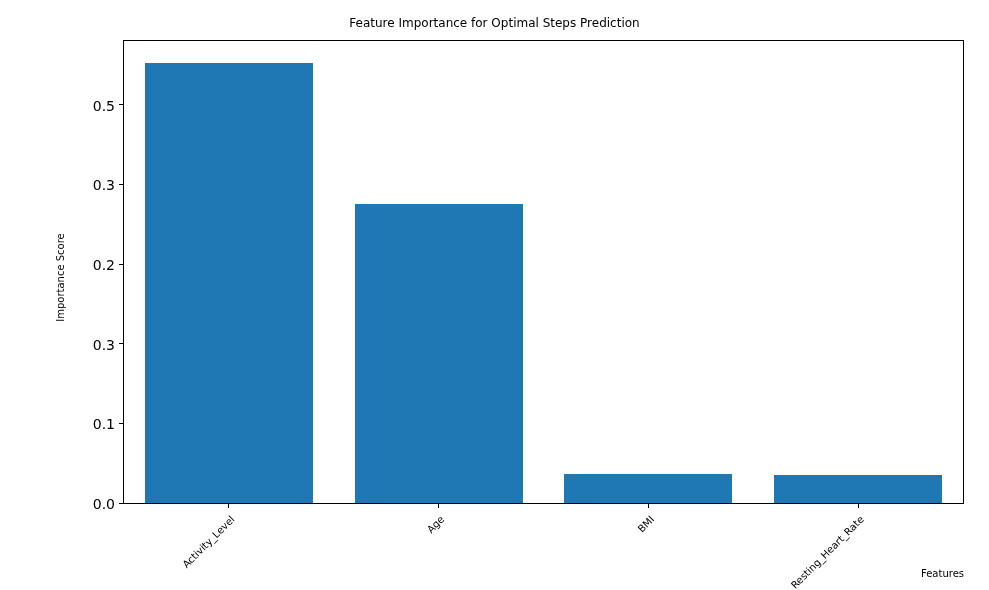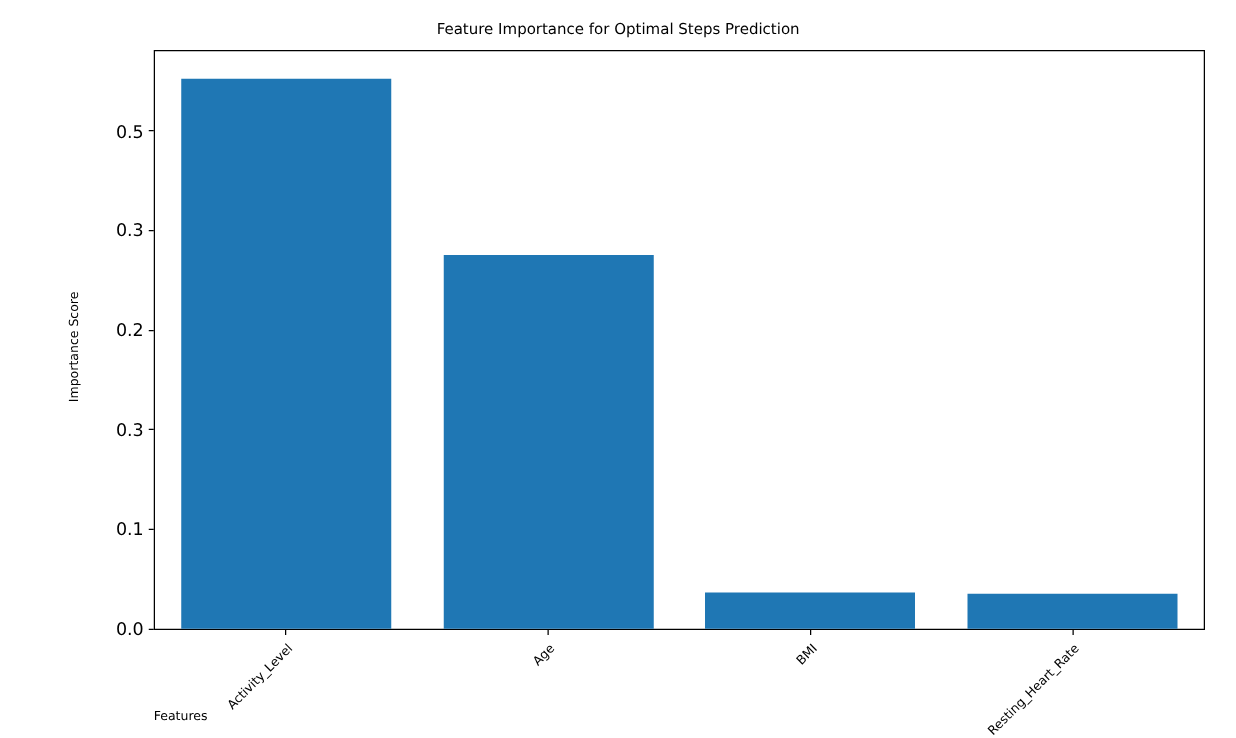--- a/index.html
+++ b/index.html
@@ -120,21 +120,21 @@
     top: 50%;
     transform-origin: left center;
     transform: rotate(-90deg) translate(-50%, -100%);
     font-size: 10px;
     white-space: nowrap;
   }
   .x-label {
     position: absolute;
     left: 123px;
     width: 841px;
-    text-align: left;
+    text-align: right;
     font-size: 10px;
     top: 568px;
   }
 </style>
 </head>
 <body>
 
 <div class="chart-wrap">
 
   <div class="title">Feature Importance for Optimal Steps Prediction</div>

